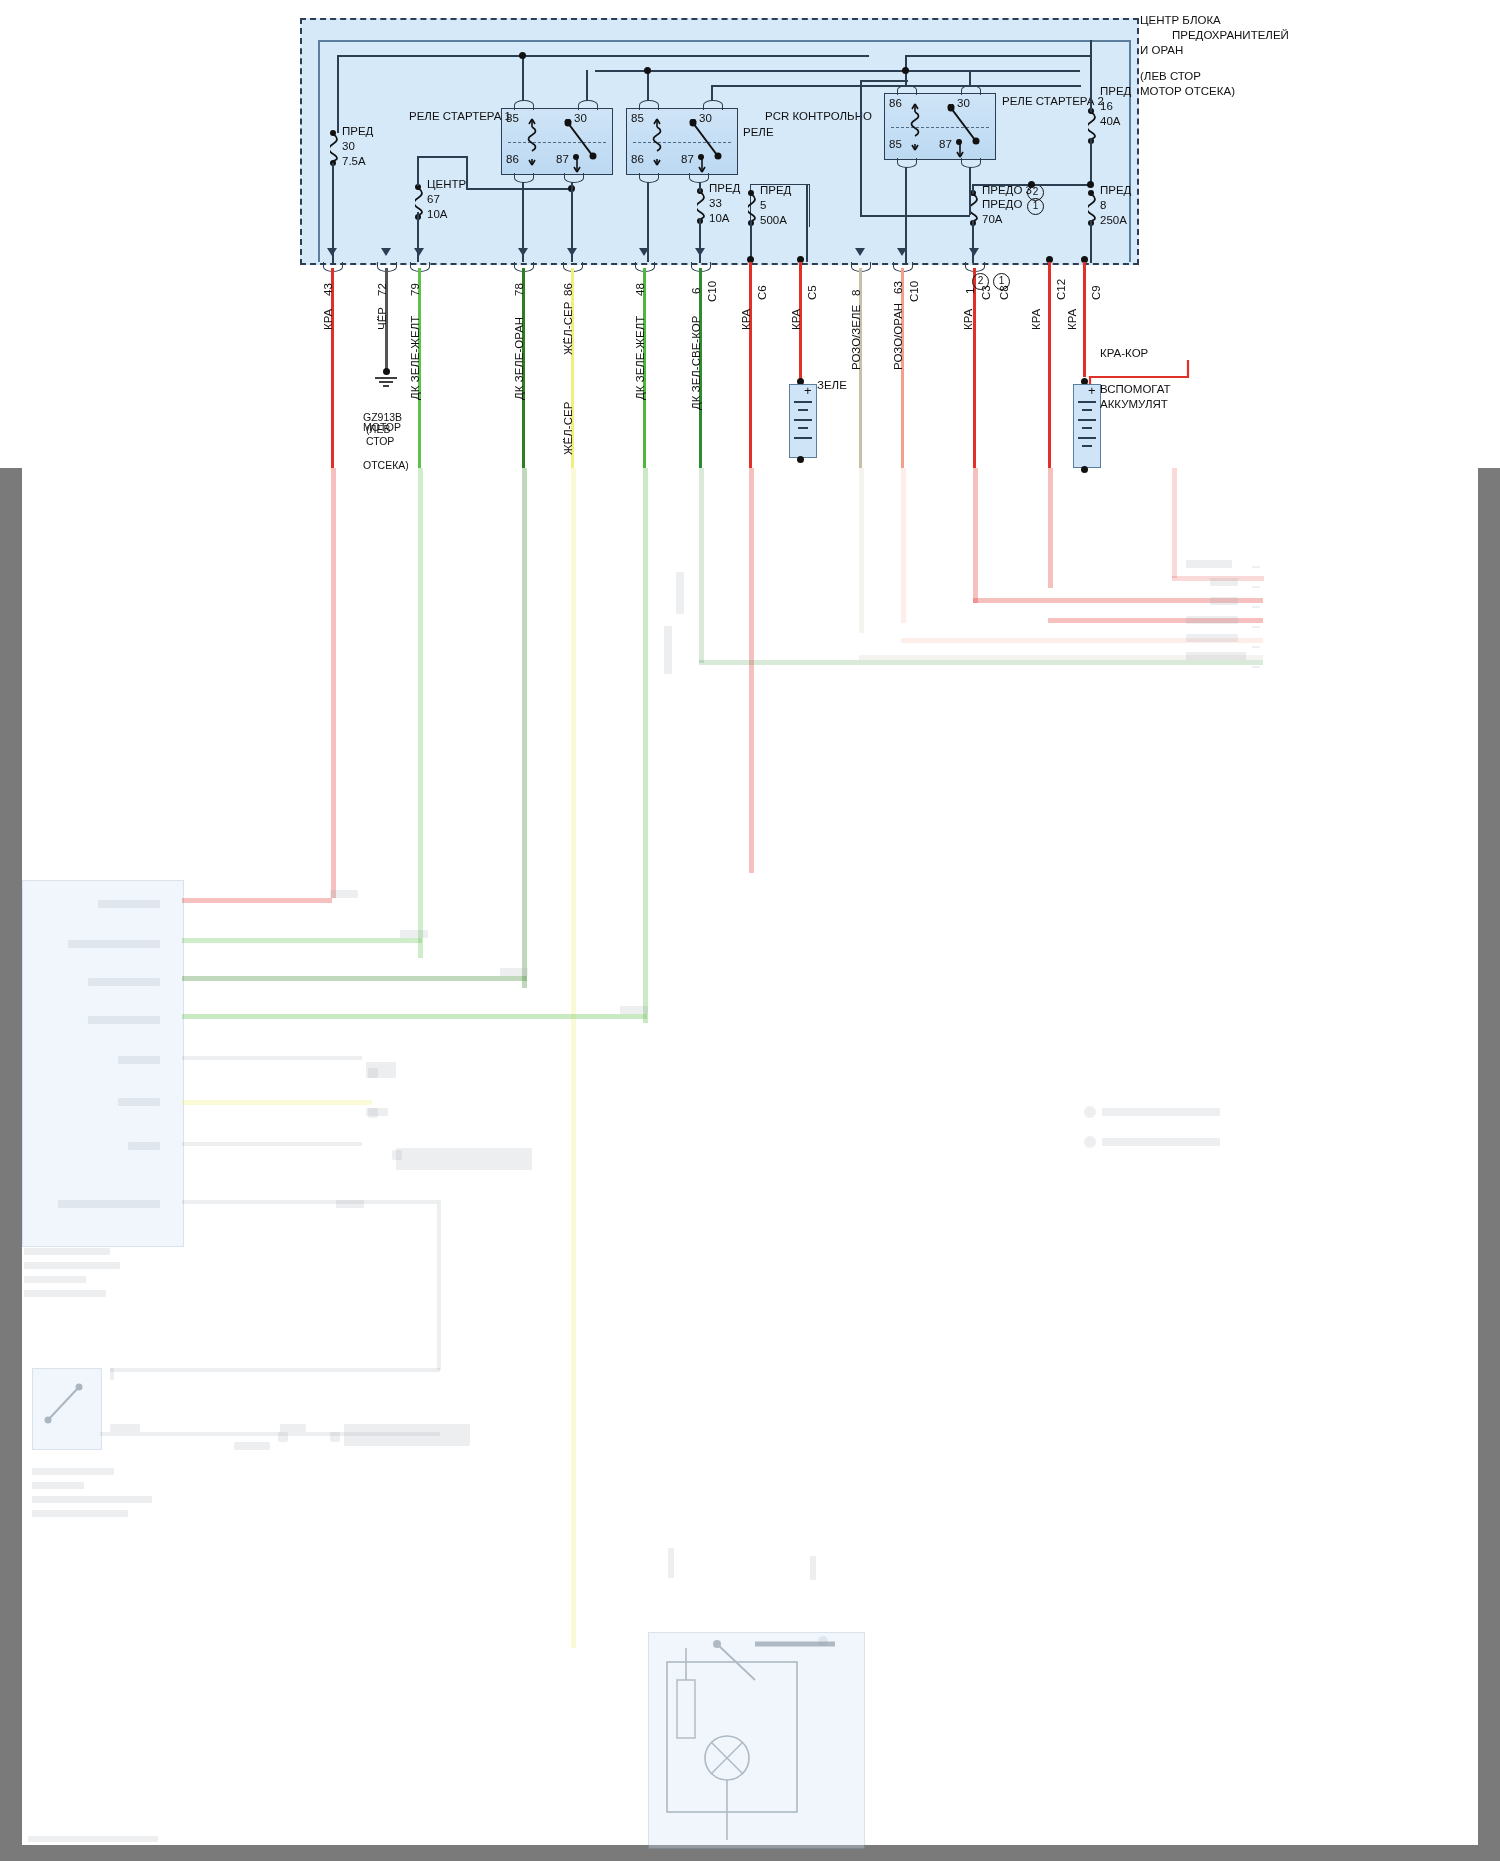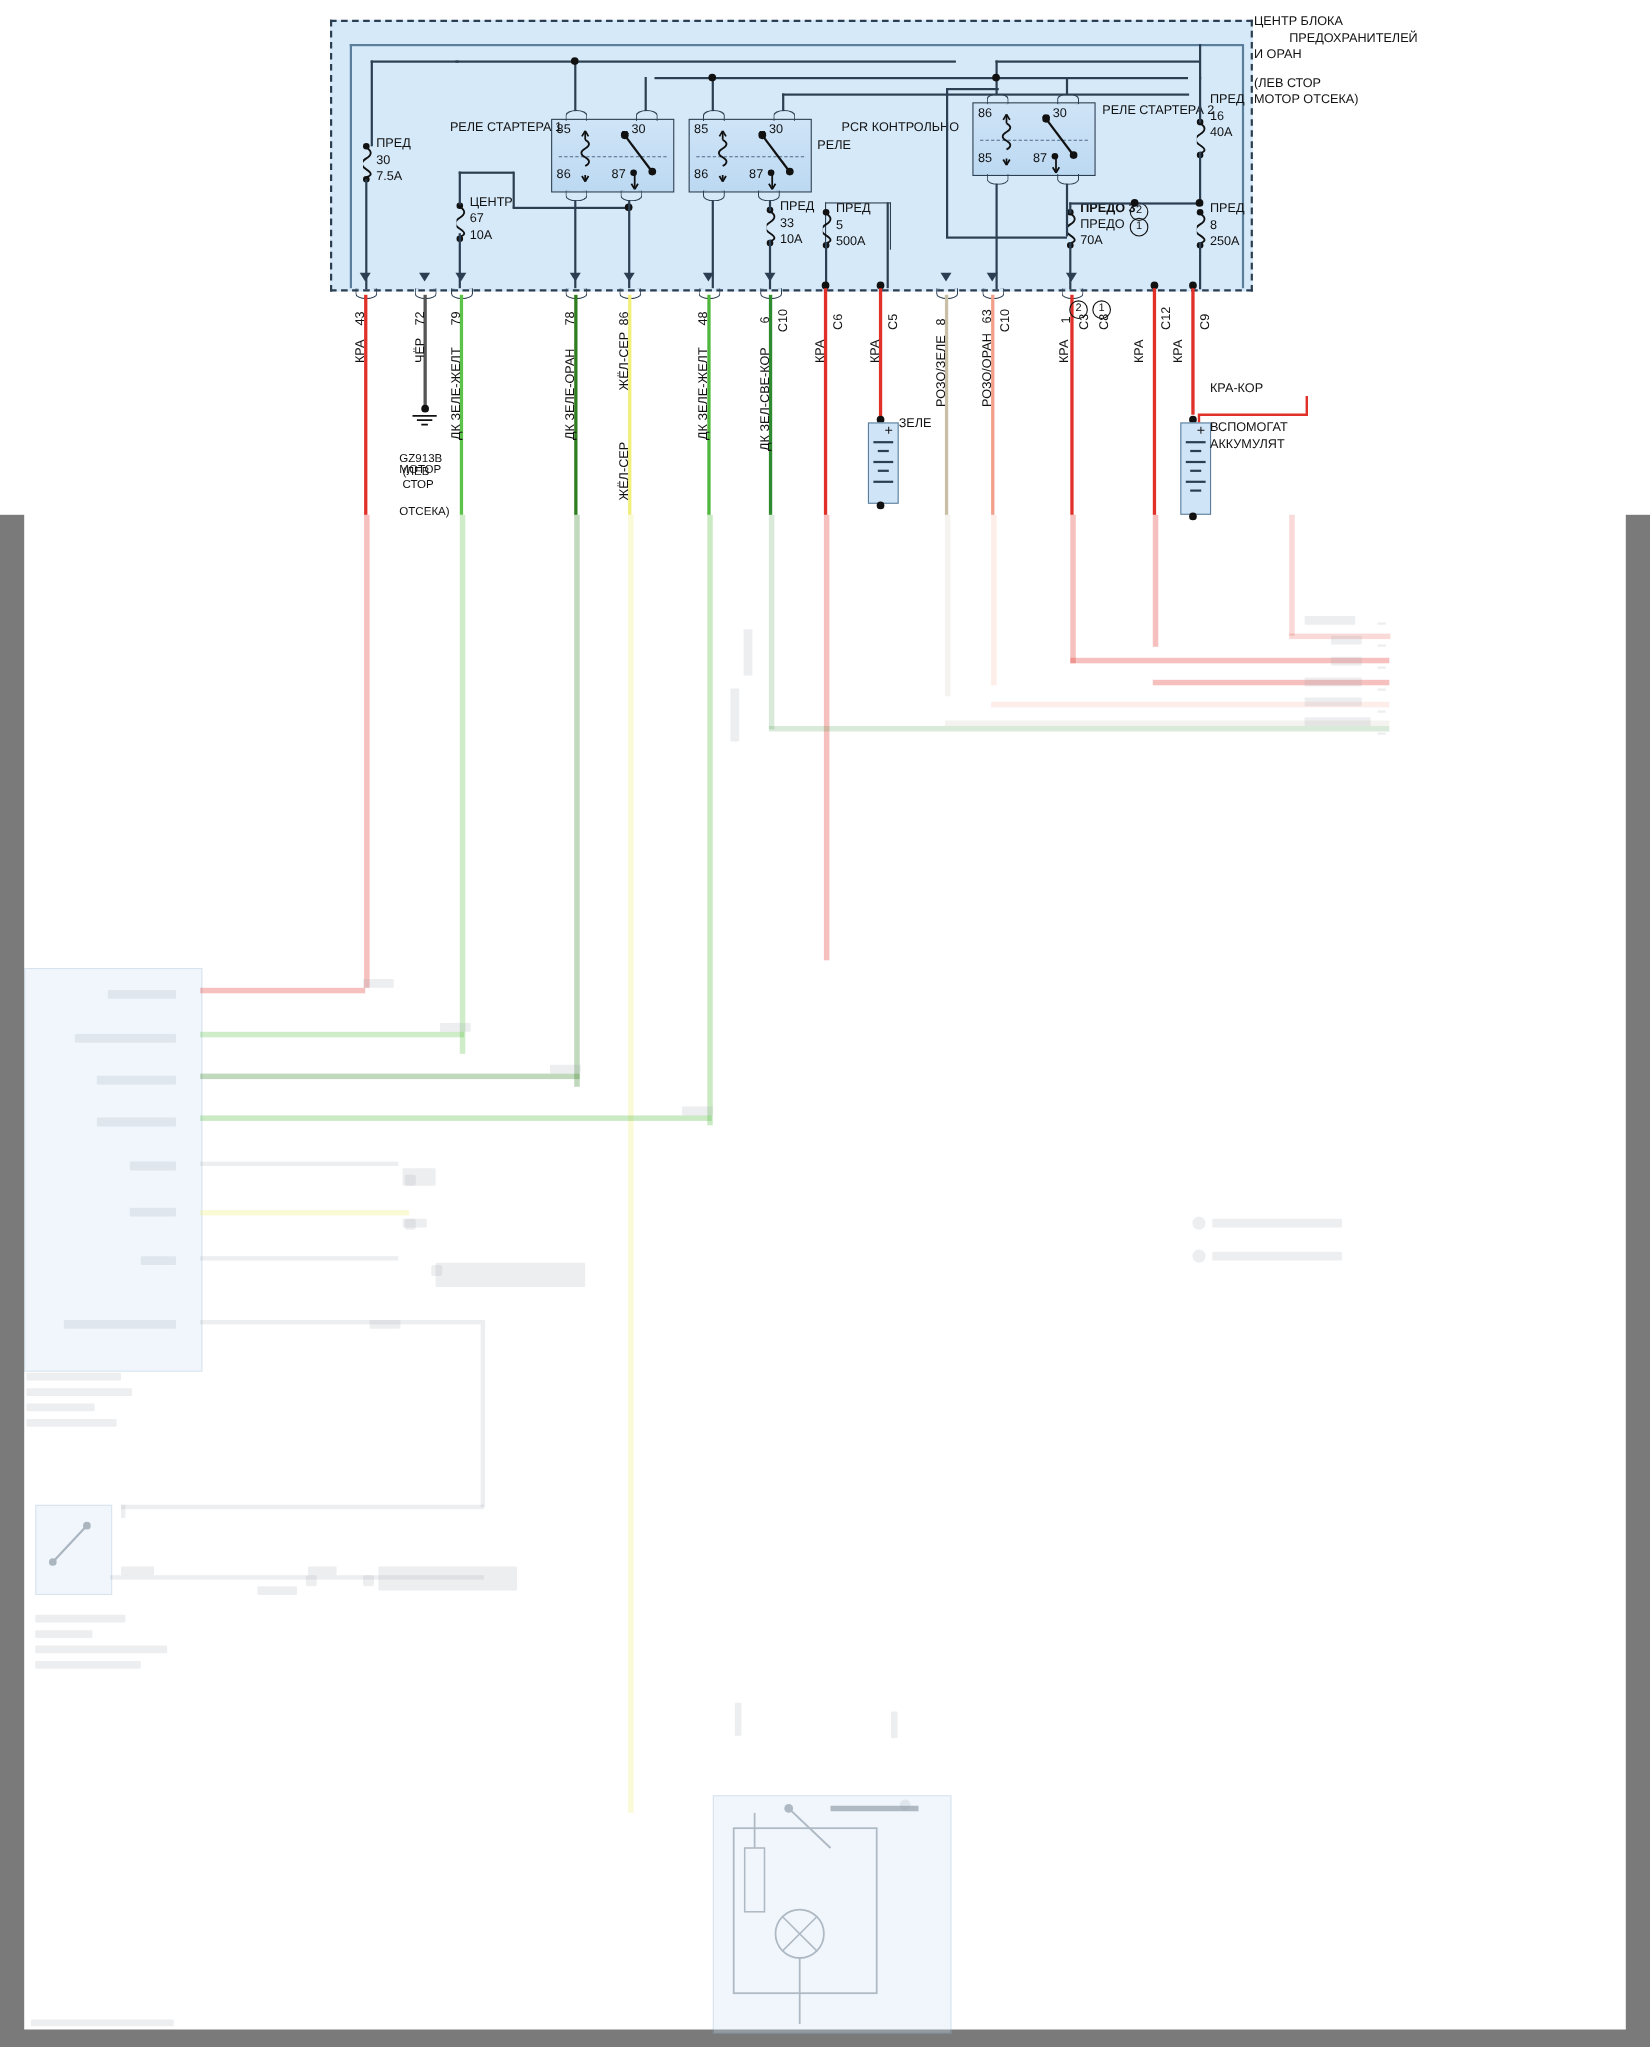--- a/index.html
+++ b/index.html
@@ -221,21 +221,21 @@
     </div>
     <div class="thinline v" style="left:750px;top:220px;height:43px;"></div>
     <div class="thinline v" style="left:806px;top:184px;height:78px;"></div>
 
     <div style="position:absolute;left:970px;top:190px;">
       <div class="dot sm" style="left:0;top:0;"></div>
       <svg width="14" height="28" style="position:absolute;left:0px;top:4px;">
         <path d="M3 0 q8 5 0 10 q-8 5 0 10 q8 5 0 7" stroke="#111" fill="none" stroke-width="1.7"></path>
       </svg>
       <div class="dot sm" style="left:0;top:30px;"></div>
-      <div class="lbl" style="left:12px;top:-6px;font-weight:bold;">ПРЕДО 3</div>
+      <div class="lbl" style="left:12px;top:-6px;">ПРЕДО 3</div>
       <div class="lbl" style="left:12px;top:8px;">ПРЕДО</div>
       <div class="lbl" style="left:12px;top:23px;">70A</div>
       <div class="circnum" style="left:57px;top:-6px;">2</div>
       <div class="circnum" style="left:57px;top:8px;">1</div>
     </div>
     <div class="thinline h" style="left:972px;top:184px;width:118px;"></div>
     <div class="thinline v" style="left:972px;top:184px;height:10px;"></div>
     <div class="thinline v" style="left:972px;top:220px;height:43px;"></div>
     <div class="dot" style="left:1028px;top:181px;"></div>
 

